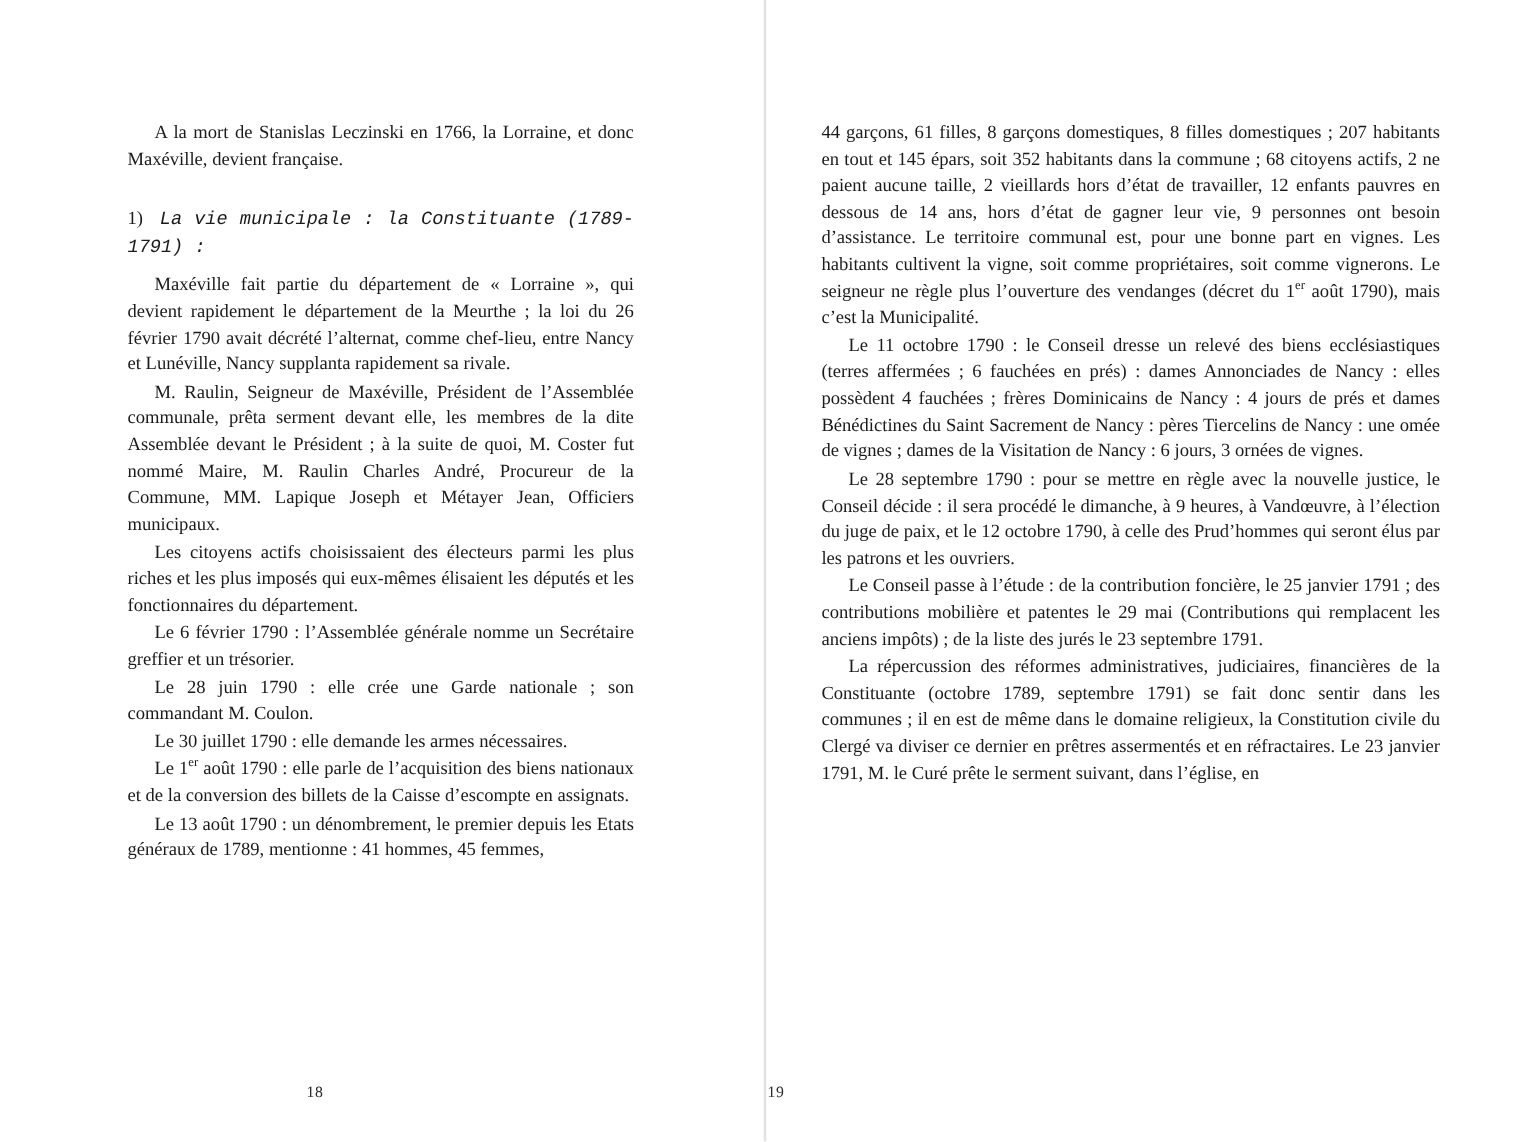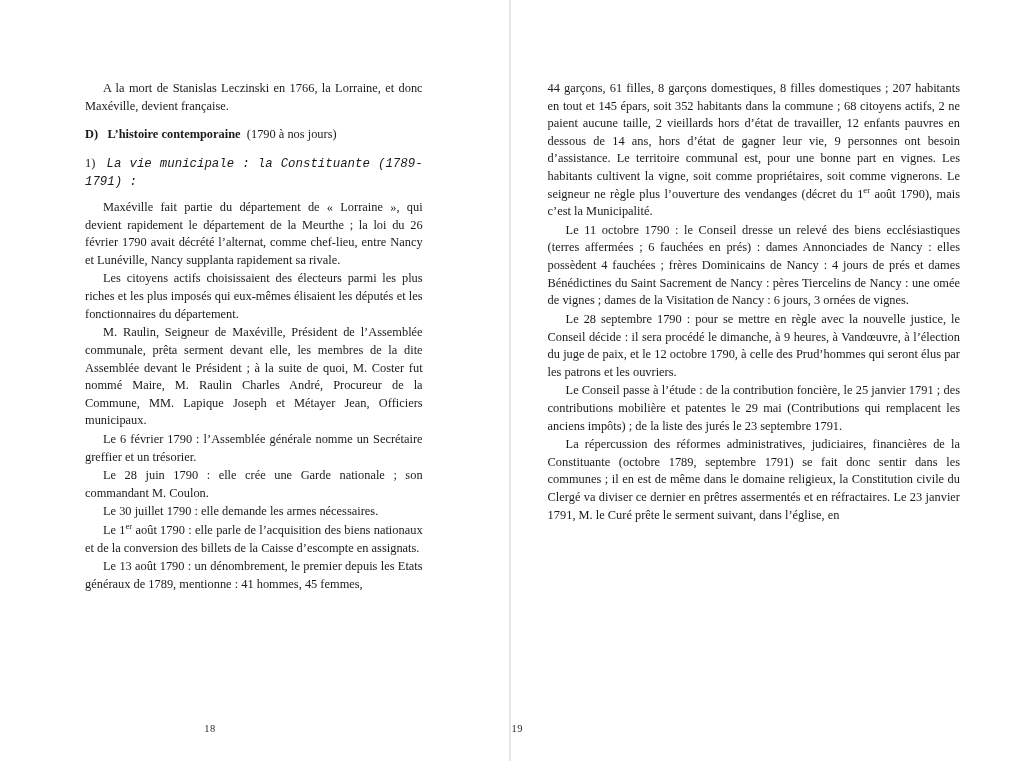--- a/index.html
+++ b/index.html
@@ -93,38 +93,33 @@
 
 <div class="spread">
 
   <div class="page page-left">
     <div class="col">
 
       <p>A la mort de Stanislas Leczinski en 1766, la Lorraine, et donc Maxéville, devient française.</p>
 
       <div class="blockgap"></div>
 
-      <p class="heading">
-        <span>D)</span>
-        <span>&nbsp;&nbsp;</span><span>L’histoire contemporaine</span>
-        <span style="font-weight:normal">&nbsp;</span><span style="font-weight:normal">(1790 à nos jours)</span>
-      </p>
 
       <div class="blockgap"></div>
 
       <p class="subheading">
         <span>1)</span>
         <span>&nbsp;&nbsp;</span><span class="it">La vie municipale : la Constituante (1789-1791) :</span>
       </p>
 
       <div class="smallgap"></div>
 
       <p>Maxéville fait partie du département de « Lorraine », qui devient rapidement le département de la Meurthe ; la loi du 26 février 1790 avait décrété l’alternat, comme chef-lieu, entre Nancy et Lunéville, Nancy supplanta rapidement sa rivale.</p>
+      <p>M. Raulin, Seigneur de Maxéville, Président de l’Assemblée communale, prêta serment devant elle, les membres de la dite Assemblée devant le Président ; à la suite de quoi, M. Coster fut nommé Maire, M. Raulin Charles André, Procureur de la Commune, MM. Lapique Joseph et Métayer Jean, Officiers municipaux.</p>
       <p>Les citoyens actifs choisissaient des électeurs parmi les plus riches et les plus imposés qui eux-mêmes élisaient les députés et les fonctionnaires du département.</p>
-      <p>M. Raulin, Seigneur de Maxéville, Président de l’Assemblée communale, prêta serment devant elle, les membres de la dite Assemblée devant le Président ; à la suite de quoi, M. Coster fut nommé Maire, M. Raulin Charles André, Procureur de la Commune, MM. Lapique Joseph et Métayer Jean, Officiers municipaux.</p>
       <p>Le 6 février 1790 : l’Assemblée générale nomme un Secrétaire greffier et un trésorier.</p>
       <p>Le 28 juin 1790 : elle crée une Garde nationale ; son commandant M. Coulon.</p>
       <p>Le 30 juillet 1790 : elle demande les armes nécessaires.</p>
       <p>Le 1<sup>er</sup> août 1790 : elle parle de l’acquisition des biens nationaux et de la conversion des billets de la Caisse d’escompte en assignats.</p>
       <p>Le 13 août 1790 : un dénombrement, le premier depuis les Etats généraux de 1789, mentionne : 41 hommes, 45 femmes,</p>
 
     </div>
     <div class="folio folio-left">18</div>
   </div>
 

